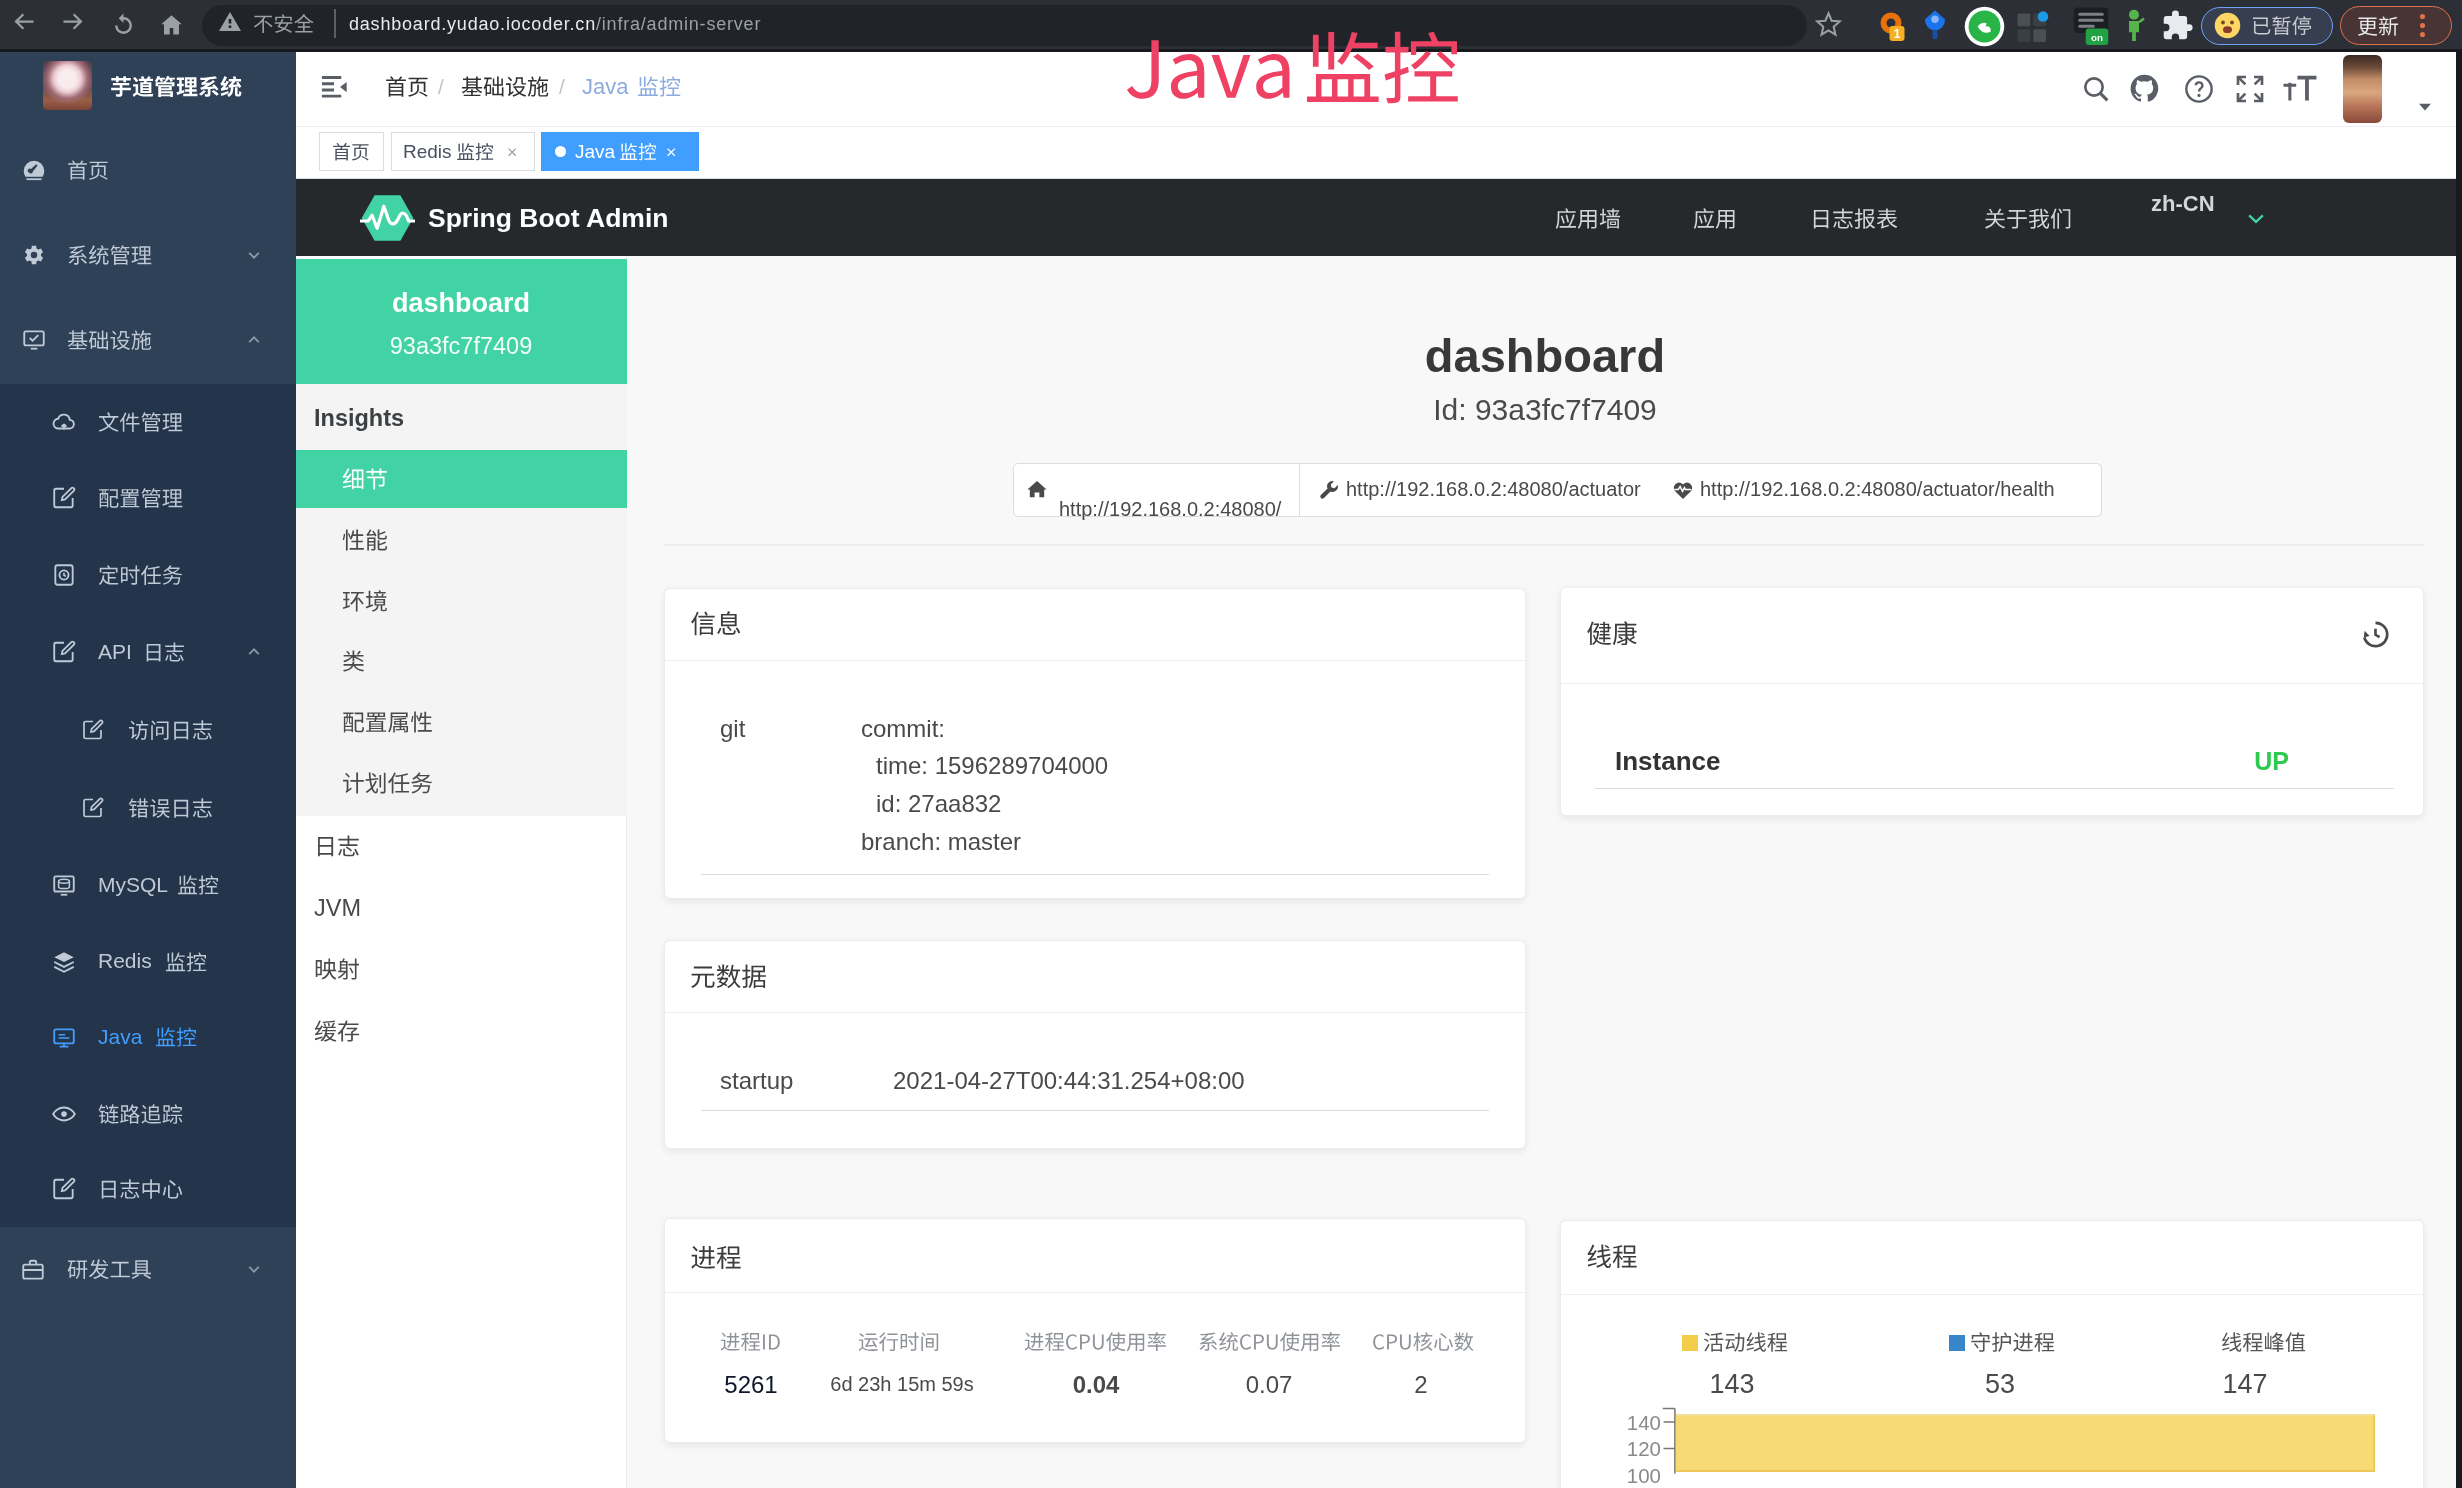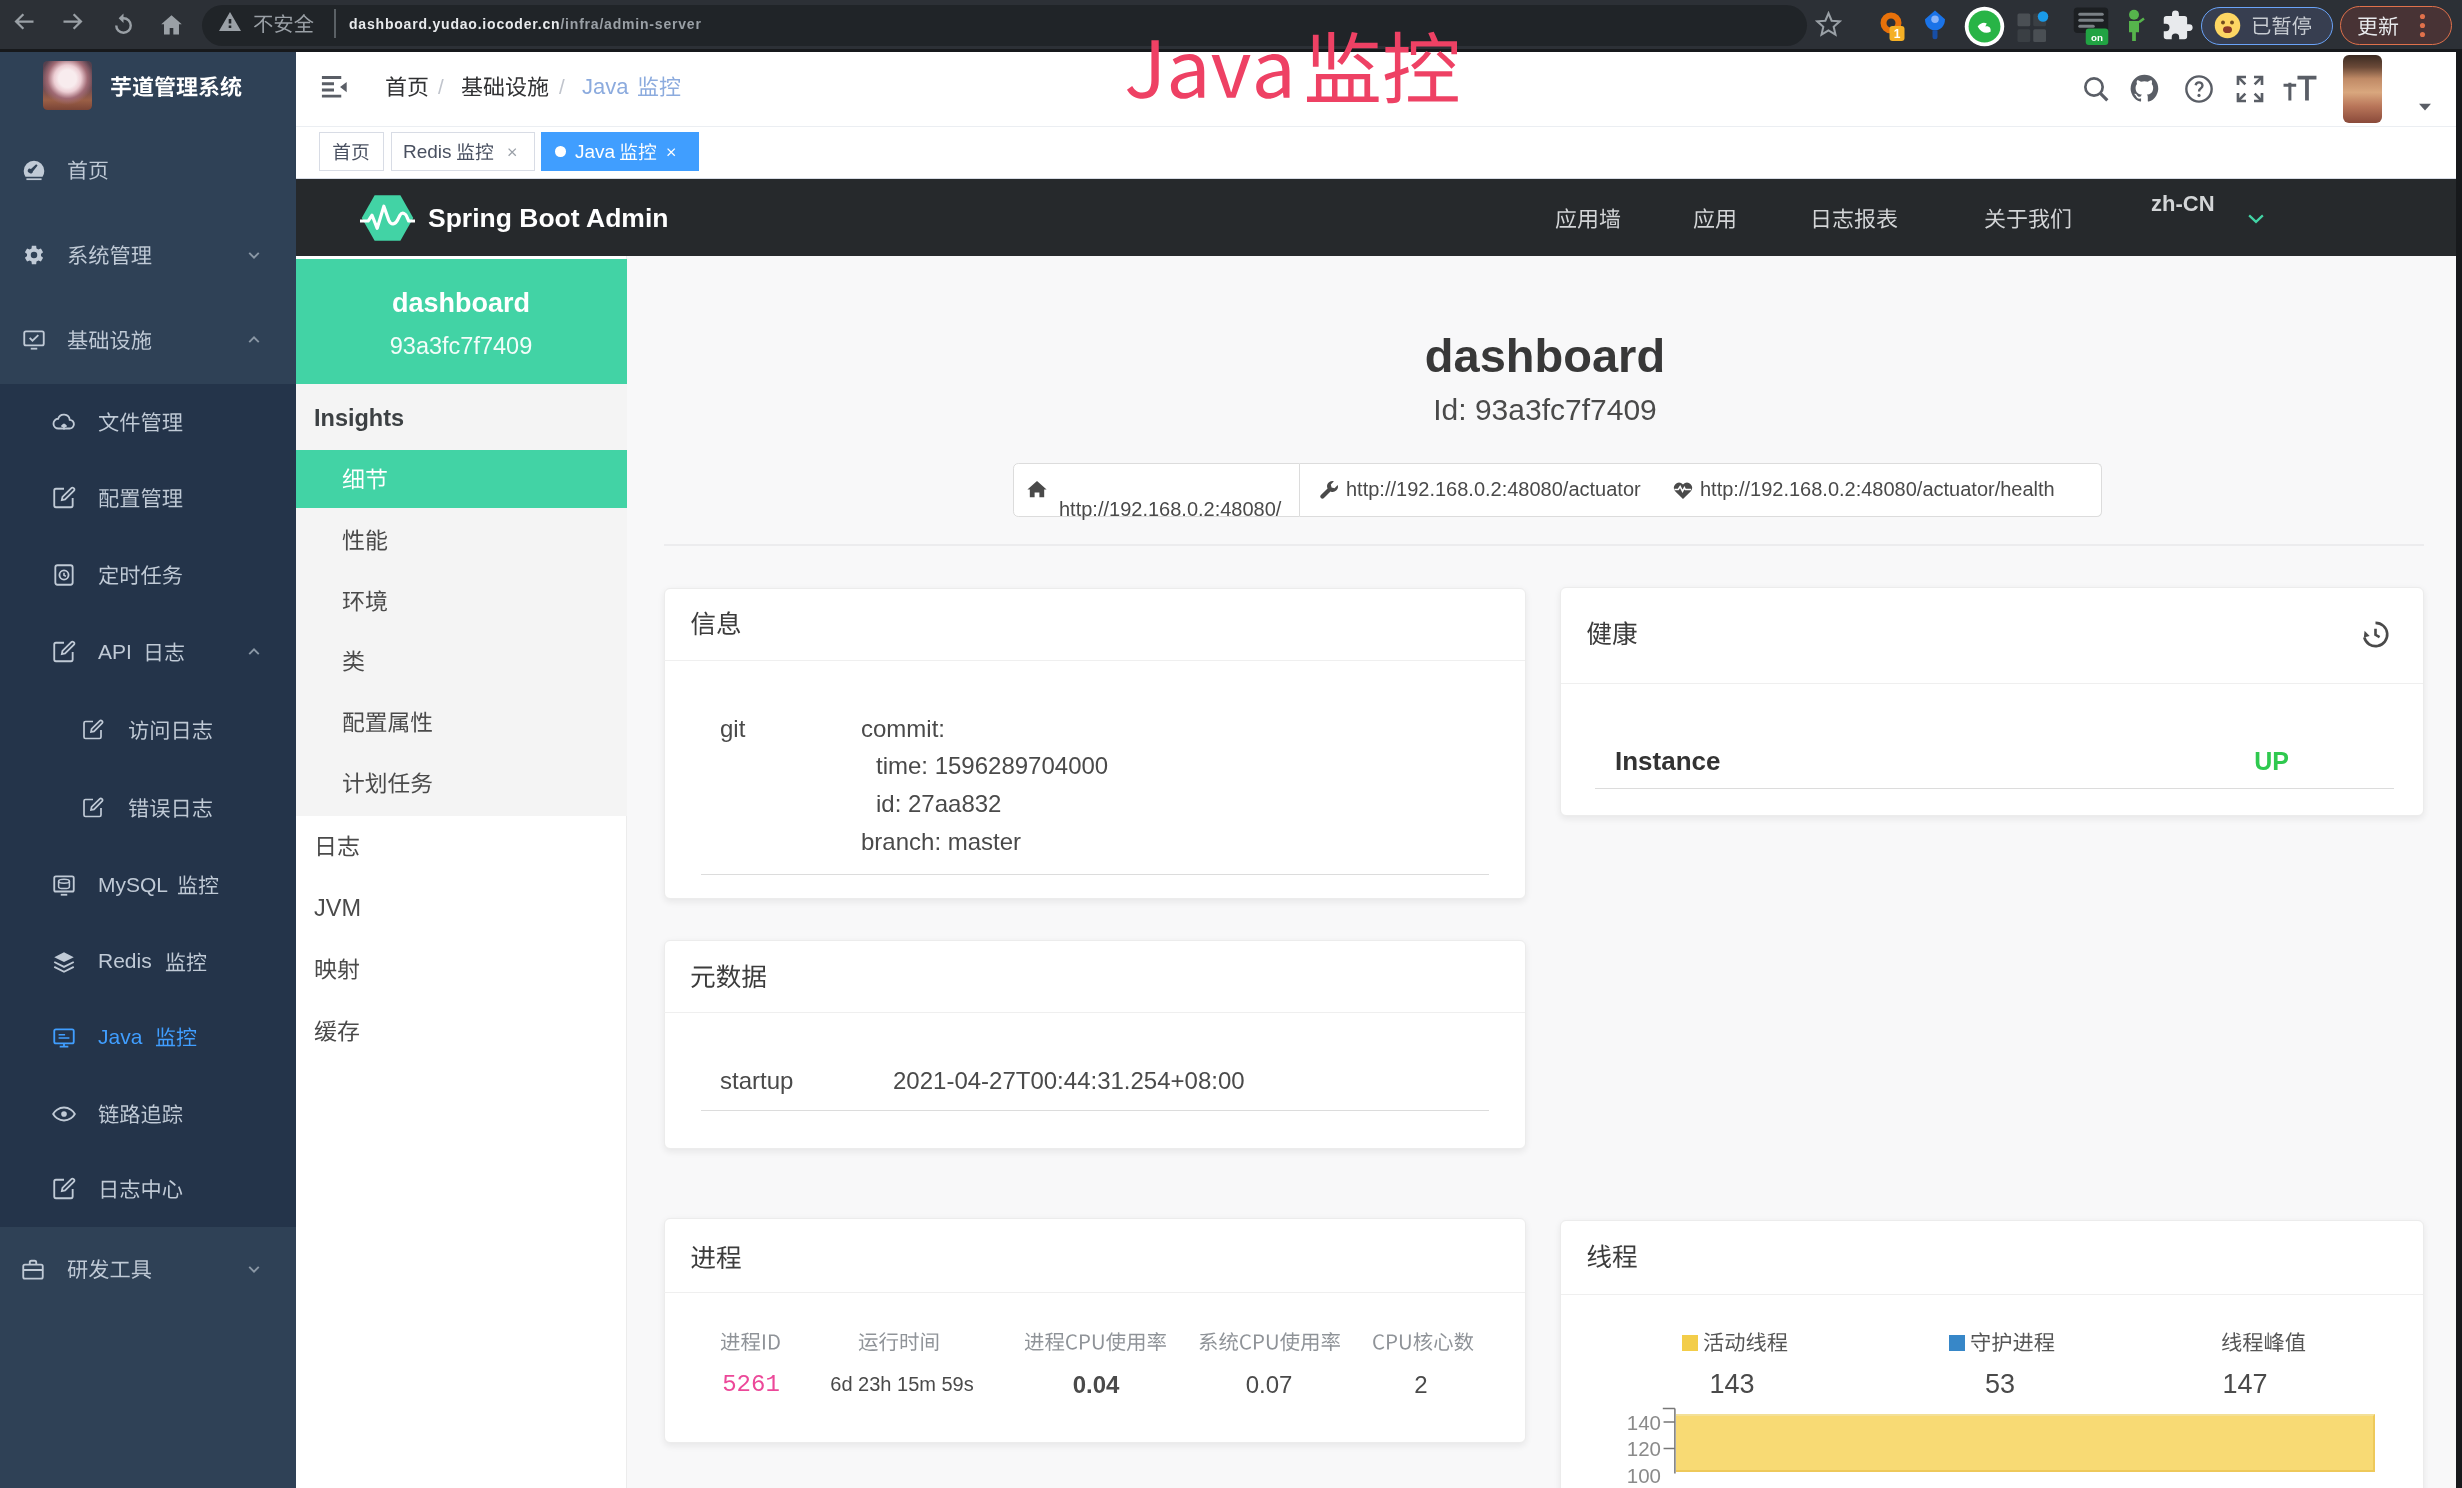--- a/index.html
+++ b/index.html
@@ -17,21 +17,21 @@
 <div style="position:absolute;left:202px;top:5.3px;width:1605px;height:41px;background:#202428;border-radius:20.5px;"></div>
 <svg style="position:absolute;left:217px;top:10px;" width="26" height="24" viewBox="0 0 24 24">
     <path d="M12 2 1 21h22L12 2zm1.3 16h-2.6v-2.5h2.6V18zm0-4.5h-2.6V9h2.6v4.5z" fill="#9aa0a6"></path>
   </svg>
 <svg style="position:absolute;left:253px;top:13px;" width="61" height="24" viewBox="0 -900 3000 1170" fill="#9aa0a6">
     <use href="#r4e0d" x="0"></use>
     <use href="#r5b89" x="1000"></use>
     <use href="#r5168" x="2000"></use>
   </svg>
 <div style="position:absolute;left:334px;top:9px;width:1.5px;height:29px;background:#5a6065;"></div>
-<div style="position:absolute;left:349px;top:9px;font-family:'Liberation Sans',sans-serif;font-size:14px;font-weight:700;color:#e8eaed;white-space:nowrap;letter-spacing:0.8px;line-height:30px;">dashboard.yudao.iocoder.cn<span style="color:#9aa0a6">/infra/admin-server</span></div>
+<div style="position:absolute;left:349px;top:9px;font-family:'Liberation Sans',sans-serif;font-size:18px;font-weight:400;color:#e8eaed;white-space:nowrap;letter-spacing:0.8px;line-height:30px;">dashboard.yudao.iocoder.cn<span style="color:#9aa0a6">/infra/admin-server</span></div>
 <svg style="position:absolute;left:1815px;top:11.4px;" width="27" height="27" viewBox="0 0 24 24">
     <path d="m12 17.3-6.2 3.7 1.6-7L2 9.2l7.2-.6L12 2l2.8 6.6 7.2.6-5.4 4.8 1.6 7z" fill="none" stroke="#9aa0a6" stroke-width="1.8"></path>
   </svg>
 <svg style="position:absolute;left:1873px;top:7.6px;" width="36" height="36" viewBox="0 0 48 48">
     <path d="M24 6a14 14 0 1 0 0 28 14 14 0 0 0 0-28zm0 8a6 6 0 1 1 0 12 6 6 0 0 1 0-12z" fill="#e8710a"></path>
     <rect x="22" y="24" width="20" height="20" rx="4" fill="#f5b025"></rect>
     <text x="32" y="40" font-size="16" font-weight="bold" fill="#fff" text-anchor="middle" font-family="Liberation Sans">1</text>
   </svg>
 <svg style="position:absolute;left:1920px;top:9px;" width="30" height="33" viewBox="0 0 24 26">
     <path d="M12 1 4 8c0 5 3.5 9 8 9s8-4 8-9l-8-7z" fill="#1a73e8"></path>
@@ -490,21 +490,21 @@
     <use href="#r7387" x="5992"></use>
   </svg>
 <svg style="position:absolute;left:1372px;top:1331px;" width="102" height="24" viewBox="0 -900 4992 1170" fill="#8f9398">
     <use href="#r43" x="0"></use>
     <use href="#r50" x="638"></use>
     <use href="#r55" x="1271"></use>
     <use href="#r6838" x="1992"></use>
     <use href="#r5fc3" x="2992"></use>
     <use href="#r6570" x="3992"></use>
   </svg>
-<div style="position:absolute;left:751px;top:1367px;font-family:Liberation Mono, monospace;font-size:24px;font-weight:400;color:#ec4899;white-space:nowrap;letter-spacing:0;line-height:35px;transform:translateX(-50%);">5261</div>
+<div style="position:absolute;left:751px;top:1367px;font-family:Liberation Sans, sans-serif;font-size:24px;font-weight:400;color:#0f172a;white-space:nowrap;letter-spacing:0;line-height:35px;transform:translateX(-50%);">5261</div>
 <div style="position:absolute;left:902px;top:1367px;font-family:'Liberation Sans',sans-serif;font-size:20px;font-weight:400;color:#4a4a4a;white-space:nowrap;letter-spacing:0;line-height:35px;transform:translateX(-50%);">6d 23h 15m 59s</div>
 <div style="position:absolute;left:1096px;top:1367px;font-family:'Liberation Sans',sans-serif;font-size:24px;font-weight:700;color:#4a4a4a;white-space:nowrap;letter-spacing:0;line-height:35px;transform:translateX(-50%);">0.04</div>
 <div style="position:absolute;left:1269px;top:1367px;font-family:'Liberation Sans',sans-serif;font-size:24px;font-weight:400;color:#4a4a4a;white-space:nowrap;letter-spacing:0;line-height:35px;transform:translateX(-50%);">0.07</div>
 <div style="position:absolute;left:1421px;top:1367px;font-family:'Liberation Sans',sans-serif;font-size:24px;font-weight:400;color:#4a4a4a;white-space:nowrap;letter-spacing:0;line-height:35px;transform:translateX(-50%);">2</div>
 <div class="card" style="left:1560px;top:587px;width:864px;height:229px;"></div>
 <svg style="position:absolute;left:1586px;top:620px;" width="52" height="30" viewBox="0 -900 2000 1170" fill="#3c3c3c">
     <use href="#r5065" x="0"></use>
     <use href="#r5eb7" x="1000"></use>
   </svg>
 <svg style="position:absolute;left:2358px;top:617px;" width="35" height="35" viewBox="0 0 24 24">

